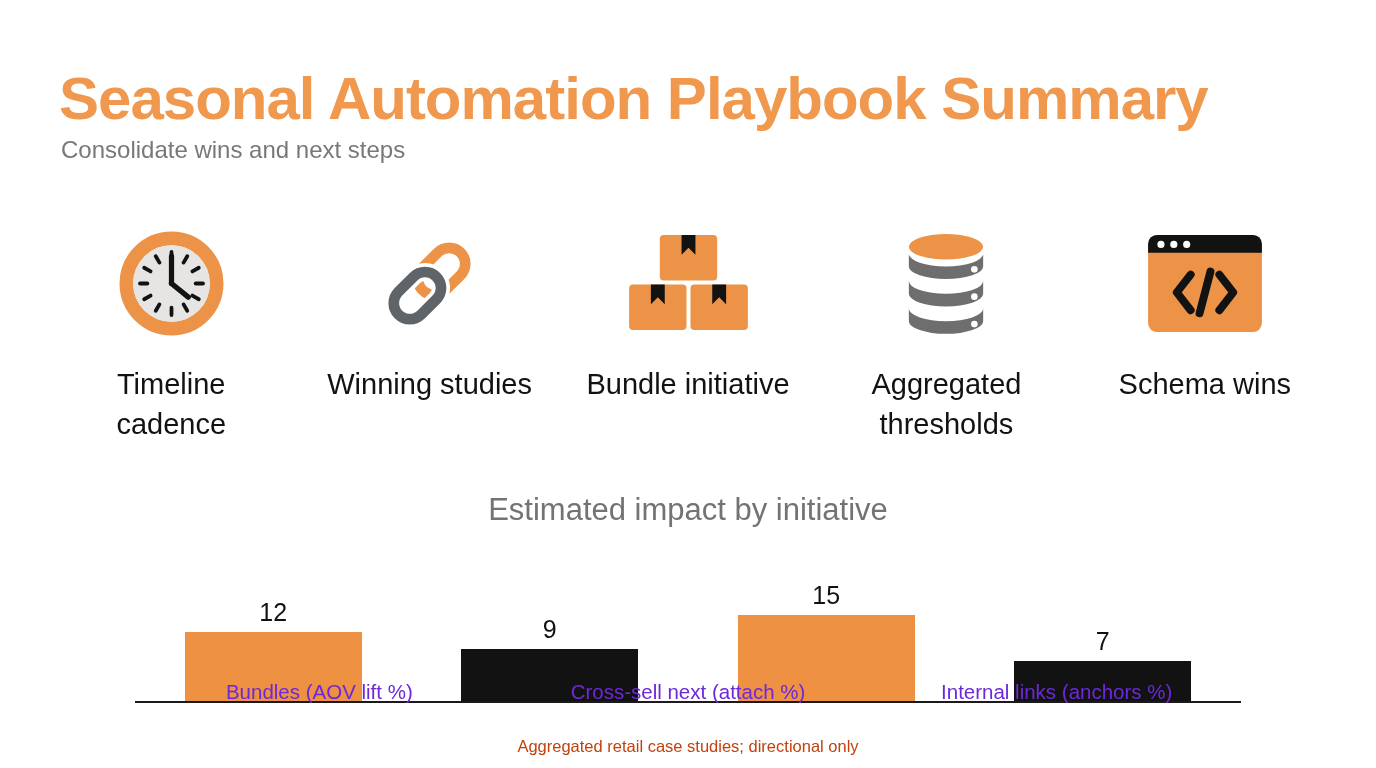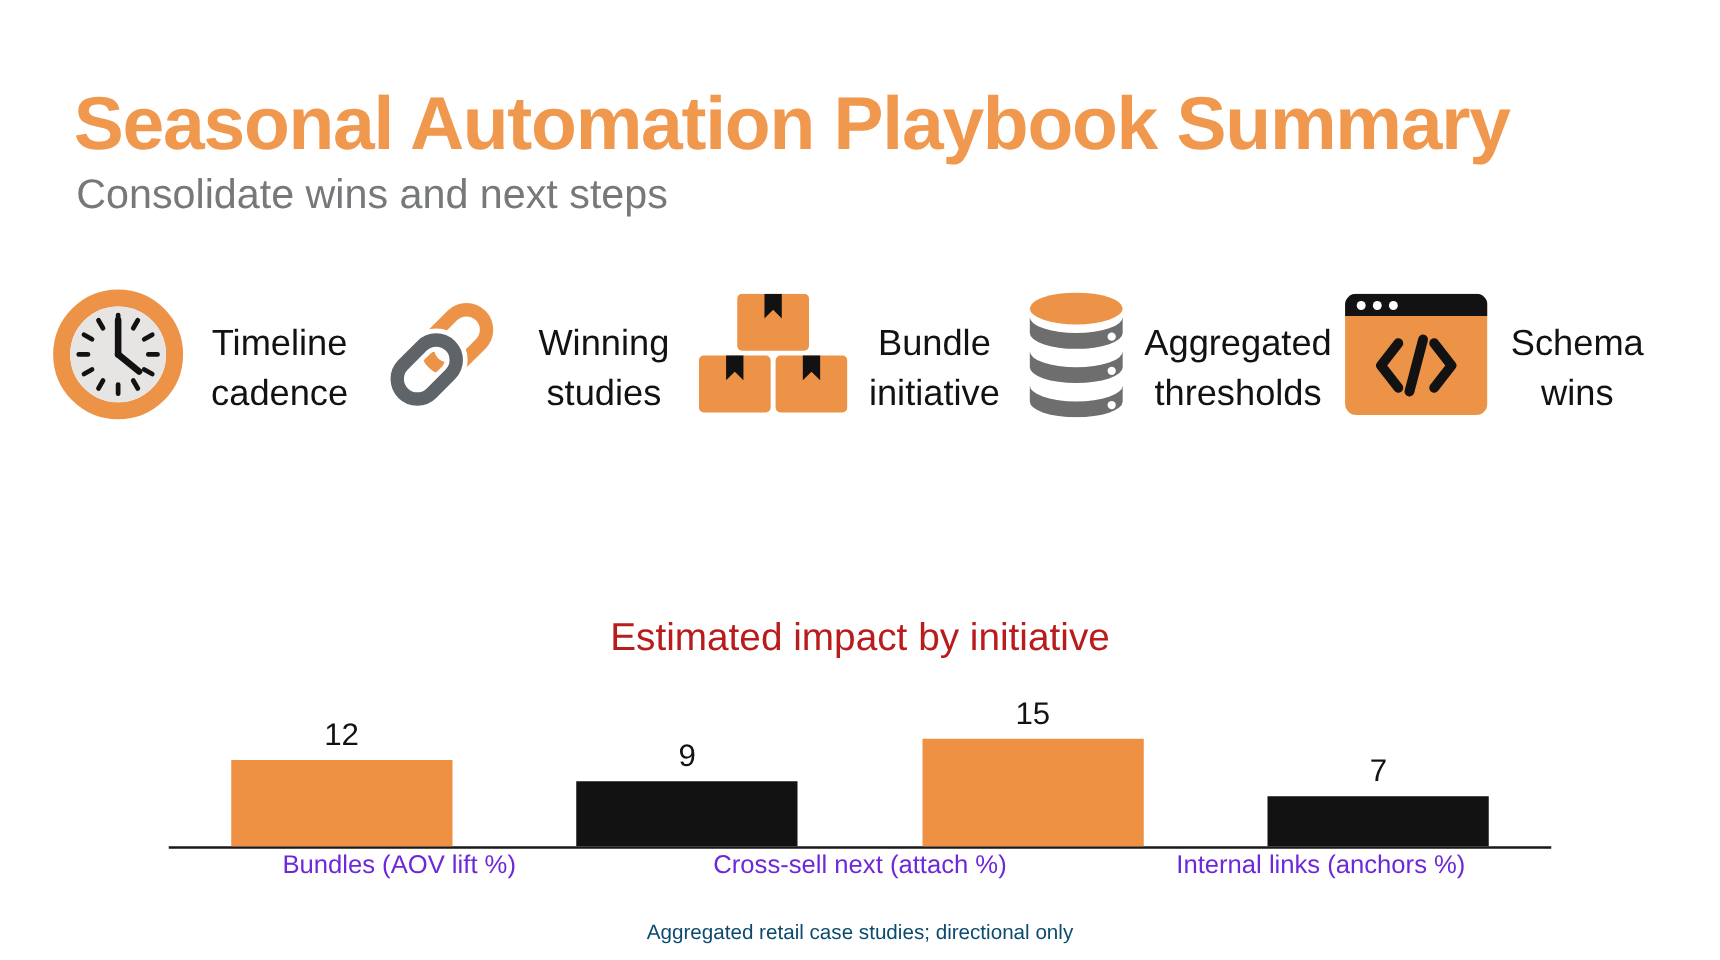--- a/index.html
+++ b/index.html
@@ -7,55 +7,55 @@
   .slide {
     position:relative; width:1376px; height:768px; overflow:hidden;
     background:#ffffff; font-family:"Liberation Sans", sans-serif; color:#121212;
   }
   .title {
     position:absolute; left:59px; top:64px;
     font-size:60px; font-weight:700; letter-spacing:-1px; color:#F0984E; white-space:nowrap;
   }
   .subtitle {
     position:absolute; left:61px; top:136px;
-    font-size:33px; font-weight:400; color:#77787A; white-space:nowrap;
+    font-size:24px; font-weight:400; color:#77787A; white-space:nowrap;
   }
   .feature-row {
     position:absolute; left:42px; right:42px; top:226px; display:flex;
   }
-  .feature { flex:1 1 0; display:flex; flex-direction:row; align-items:center; }
+  .feature { flex:1 1 0; display:flex; flex-direction:column; align-items:center; }
   .icon-wrap { height:114px; display:flex; align-items:center; justify-content:center; }
   .feature-label {
     margin-top:24px; font-size:29px; font-weight:500; line-height:1.38;
     color:#121212; text-align:center; max-width:205px;
   }
   .chart-title {
     position:absolute; left:0; top:492px; width:100%; text-align:center;
-    font-size:31px; font-weight:500; color:#b91c1c;
+    font-size:31px; font-weight:500; color:#737373;
   }
   .plot {
-    position:absolute; left:135px; top:548px; width:1106px; height:131px;
+    position:absolute; left:135px; top:572px; width:1106px; height:131px;
     border-bottom:2px solid #1A1A1A; display:flex; align-items:flex-start;
   }
   .bar-group {
     flex:1 1 0; height:100%; display:flex; flex-direction:column;
     align-items:center; justify-content:flex-end;
   }
   .bar-value { font-size:25px; font-weight:500; color:#121212; margin-bottom:5px; }
   .bar { width:177px; height:0; }
   .cat-row {
     position:absolute; left:135px; top:680px; width:1106px; display:flex;
   }
   .cat-label {
     flex:1 1 0; text-align:center; font-size:20.5px; font-weight:500; color:#6d28d9;
     white-space:nowrap;
   }
   .footer {
     position:absolute; left:0; top:737px; width:100%; text-align:center;
-    font-size:16.5px; font-weight:400; color:#0c4a6e;
+    font-size:16.5px; font-weight:400; color:#c2410c;
   }
 </style>
 </head>
 <body>
 
 <div class="slide">
 
   <div class="title">Seasonal Automation Playbook Summary</div>
   <div class="subtitle">Consolidate wins and next steps</div>
 

